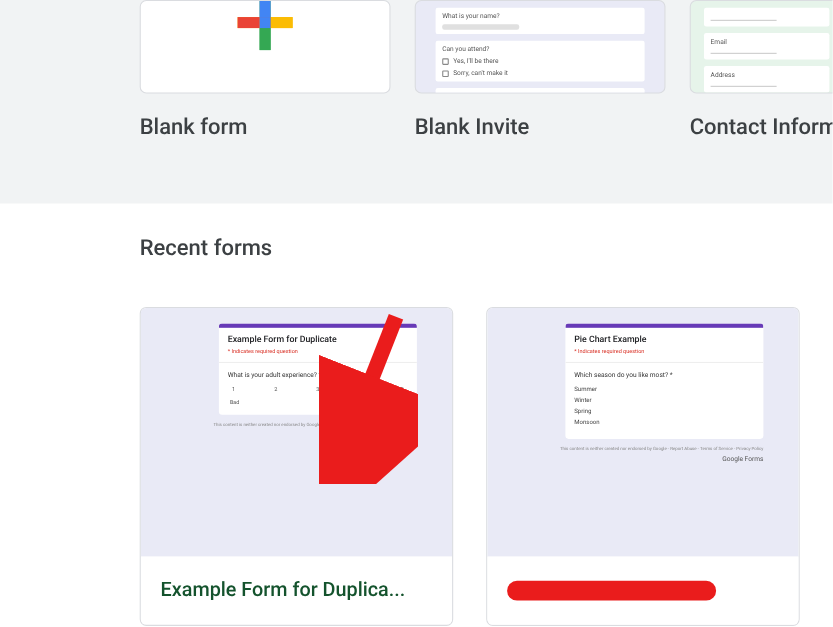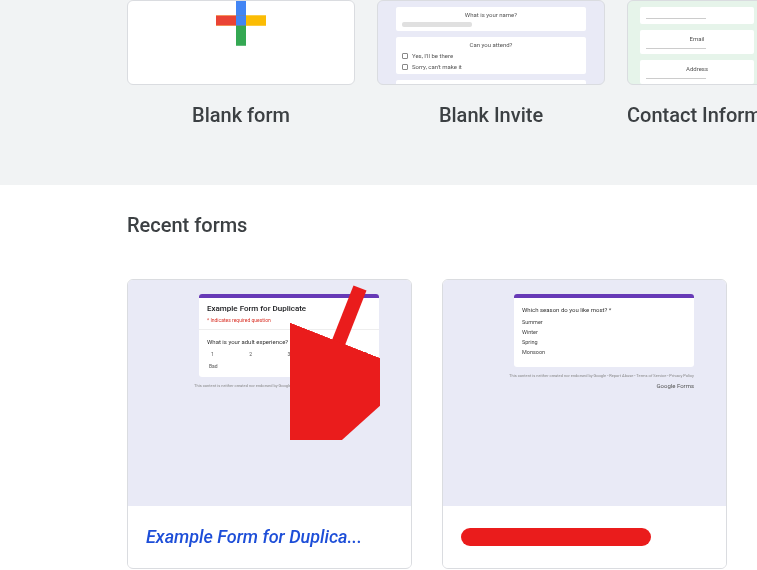--- a/index.html
+++ b/index.html
@@ -9,21 +9,20 @@
     width: 757px;
     height: 570px;
     overflow: hidden;
     color: #202124;
   }
   .templates-section {
     background: #f1f3f4;
     padding: 0 0 24px 0;
     height: 185px;
     overflow: hidden;
-    text-align: center;
   }
   .templates-row {
     display: flex;
     gap: 22px;
     padding-left: 127px;
   }
   .template-card {
     width: 228px;
   }
   .template-thumb {
@@ -126,25 +125,24 @@
   .scale-row { display:flex; justify-content: space-between; margin: 6px 4px; font-size: 5px; color:#555;}
   .scale-labels { display:flex; justify-content: space-between; font-size:5px; color:#555; padding: 0 2px;}
   .option-list div { font-size: 5.5px; color:#444; margin: 4px 0; }
   .form-footer { font-size: 4px; color:#888; text-align:center; margin-top: 6px; }
   .form-brand { font-size: 6px; color:#555; text-align:center; margin-top: 4px; }
   .recent-title {
     background: #fff;
     padding: 20px 18px;
     font-size: 18px;
     font-weight: 500;
-    color: #1d4ed8;
+    color: #14532d;
     white-space: nowrap;
     overflow: hidden;
     text-overflow: ellipsis;
-    font-style: italic;
   }
   .red-scribble {
     width: 190px;
     height: 18px;
     background: #ea1c1c;
     border-radius: 9px;
     margin: 2px 0;
   }
   
   .arrow-anno {
@@ -261,20 +259,24 @@
         <div class="form-footer">This content is neither created nor endorsed by Google - Report Abuse - Terms of Service - Privacy Policy</div>
         <div class="form-brand">Google Forms</div>
       </div>
       <div class="recent-title">Example Form for Duplica...</div>
     </div>
 
     <div class="recent-card">
       <div class="recent-thumb">
         <div class="form-preview">
           <div class="form-accent"></div>
+          <div class="form-title-block">
+            <div class="form-title-text">Pie Chart Example</div>
+            <div class="form-required">* Indicates required question</div>
+          </div>
           <div class="form-question-block">
             <div class="form-question">Which season do you like most? *</div>
             <div class="option-list">
               <div>Summer</div>
               <div>Winter</div>
               <div>Spring</div>
               <div>Monsoon</div>
             </div>
           </div>
         </div>

